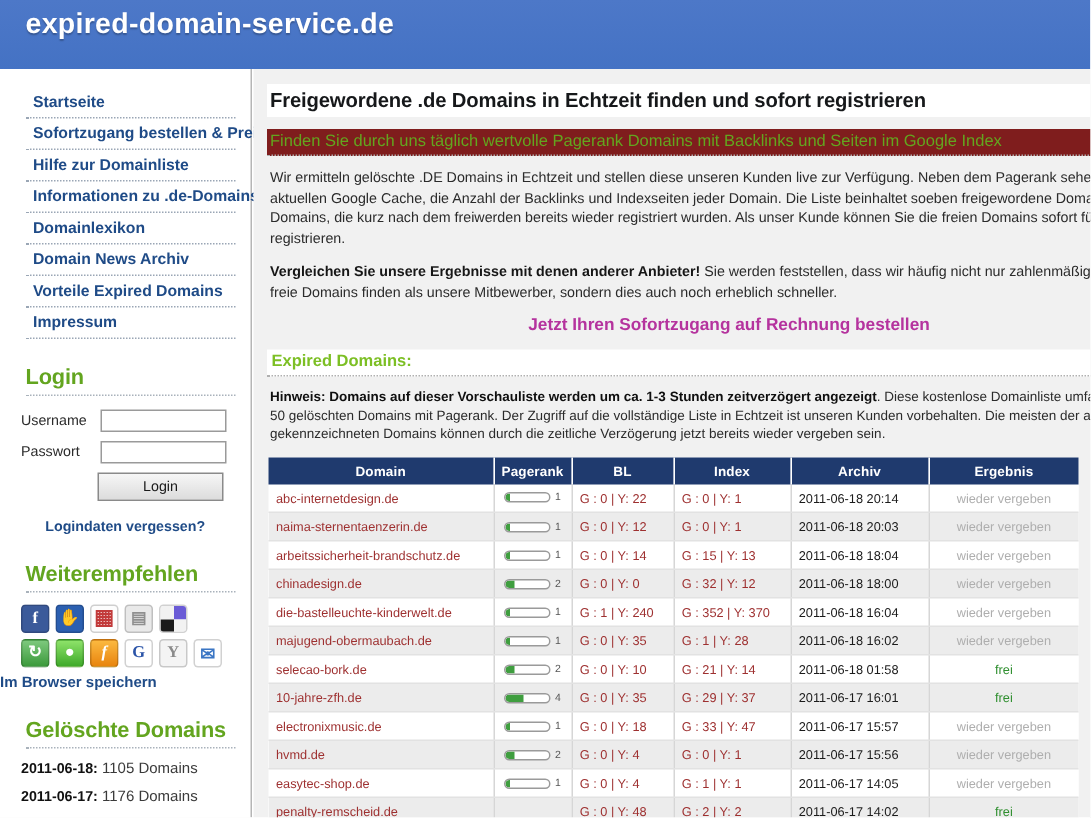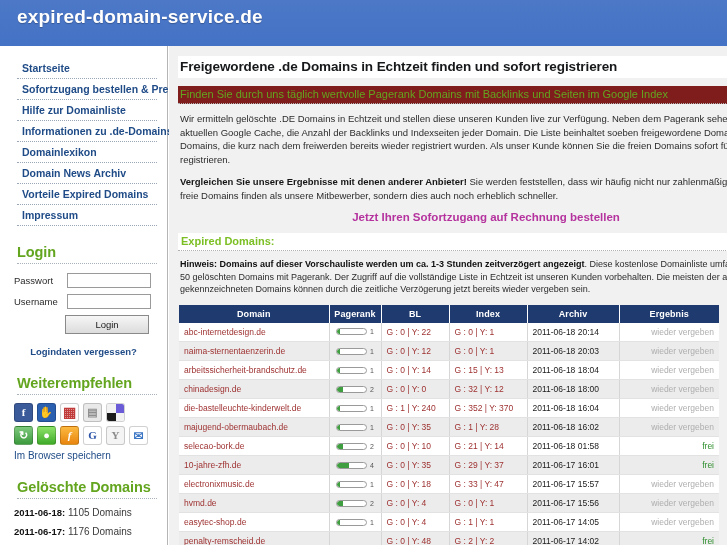--- a/index.html
+++ b/index.html
@@ -120,22 +120,22 @@
   .si-sq   { background: #ffffff; position: relative; padding:0;}
   .si-sq i { position:absolute; display:block; }
   .si-st   { background: linear-gradient(#7ec97e,#3c9a3c); color:#fff; }
   .si-gr   { background: linear-gradient(#8ee36a,#3faa2a); color:#fff; }
   .si-fv   { background: linear-gradient(#fcb940,#e8850f); color:#fff; font-style: italic;}
   .si-go   { background: #ffffff; color: #2b54a8; }
   .si-ya   { background: #f4f4f4; color: #8a8a8a; }
   .si-web  { background: #ffffff; color: #3b76c4; font-size: 12px;}
   .browser-save {
     display: block;
-    margin: 5px 0 0 14px;
-    font-size: 10px; font-weight: normal;
+    margin: 5px 0 0 0;
+    font-size: 10px; font-weight: bold;
     color: #1f4b87; text-decoration: none;
   }
 
   .del-list { margin: 8px 10px 15px 14px; }
   .del-row {
     font-size: 10px; color: #3a3a3a;
     margin-bottom: 8px;
   }
   .del-row b { color: #111; font-size: 9.5px; }
 
@@ -219,21 +219,21 @@
     white-space: nowrap;
     overflow: hidden;
   }
   table.dom td:last-child { border-right: none; }
   tr.alt td { background: #ececec; }
   tr.norm td { background: #ffffff; }
   td.c-domain { color: #9e3030; text-align: left; }
   td.c-pr { text-align: center; padding: 0 3px; }
   td.c-bl, td.c-idx { color: #9e3030; text-align: left; }
   td.c-exp { color: #1b1b1b; text-align: left; }
-  td.c-res { text-align: right; }
+  td.c-res { text-align: center; }
   td.c-res.taken { color: #aeaeae; }
   td.c-res.free { color: #2f8f2f; }
 
   
   .pr-wrap { display: flex; align-items: center; justify-content: center; gap: 3px; }
   .pr-bar {
     width: 31px; height: 7px;
     border: 1px solid #9a9a9a;
     border-radius: 4px;
     background: #ffffff;
@@ -272,26 +272,26 @@
       <a class="nav-item" href="#">Informationen zu .de-Domains</a>
       <a class="nav-item" href="#">Domainlexikon</a>
       <a class="nav-item" href="#">Domain News Archiv</a>
       <a class="nav-item" href="#">Vorteile Expired Domains</a>
       <a class="nav-item" href="#">Impressum</a>
     </div>
 
     <div class="sec-head">Login</div>
     <div class="login-form">
       <div class="login-row">
+        <label>Username</label>
+        <input type="text" value="" style="">
+      </div>
+      <div class="login-row">
         <label>Passwort</label>
         <input type="password" value="" style="">
-      </div>
-      <div class="login-row">
-        <label>Username</label>
-        <input type="text" value="" style="">
       </div>
       <div class="login-btn-row">
         <button class="login-btn">Login</button>
       </div>
       <a class="forgot" href="#">Logindaten vergessen?</a>
     </div>
 
     <div class="sec-head">Weiterempfehlen</div>
     <div class="social">
       <div class="social-row">

